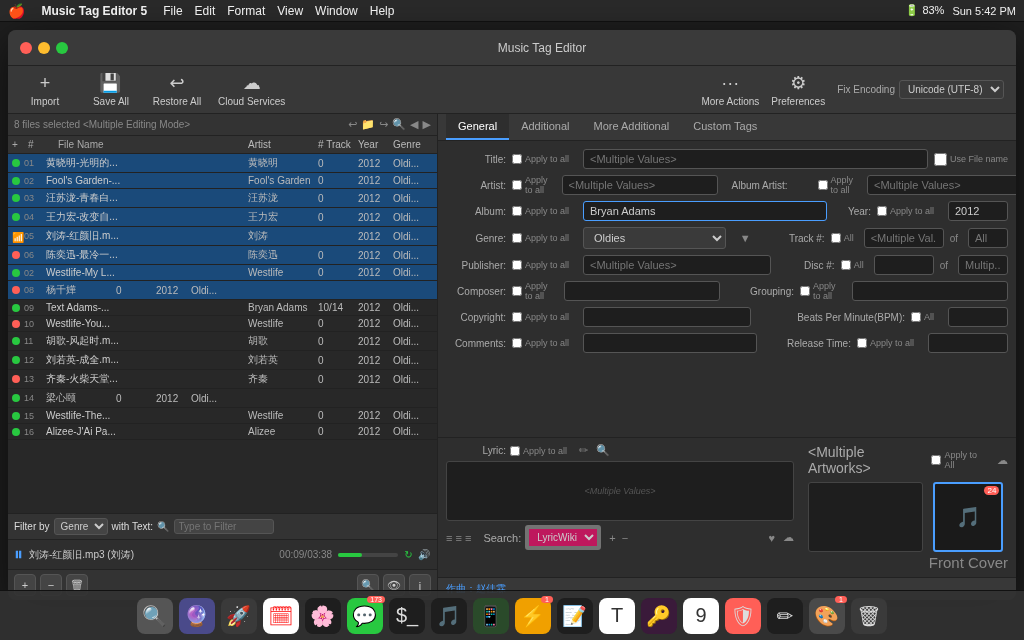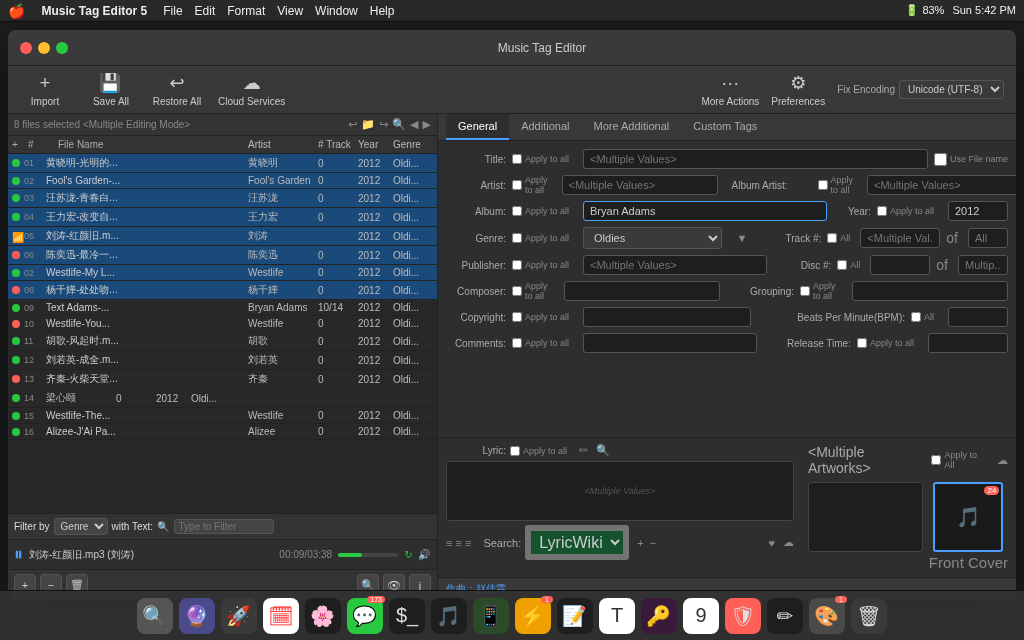--- a/index.html
+++ b/index.html
@@ -20,21 +20,21 @@
       display: flex;
       align-items: center;
       padding: 0 8px;
       font-size: 12px;
       color: #eee;
       gap: 12px;
       border-bottom: 1px solid #111;
     }
     .menubar-logo { font-size: 14px; margin-right: 4px; }
     .menubar-app { font-weight: bold; margin-right: 4px; }
-    .menubar-right { margin-left: auto; display: flex; gap: 8px; align-items: flex-start; font-size: 11px; }
+    .menubar-right { margin-left: auto; display: flex; gap: 8px; align-items: center; font-size: 11px; }
 
     
     .app-window {
       display: flex;
       flex-direction: column;
       background: #2b2b2b;
       margin: 8px;
       border-radius: 8px;
       overflow: hidden;
       height: 570px;
@@ -364,24 +364,24 @@
       display: flex;
       align-items: center;
       justify-content: center;
     }
     .lyric-search-row {
       display: flex;
       align-items: center;
       gap: 4px;
     }
     .lyric-search-select {
-      background: #14532d;
-      border: 6px solid #737373;
+      background: #be185d;
+      border: 4px solid #737373;
       color: #ccc;
-      font-size: 16px;
+      font-size: 10px;
       border-radius: 3px;
       padding: 2px 4px;
     }
 
     
     .status-bar {
       background: #383838;
       padding: 4px 8px;
       border-top: 1px solid #222;
       font-size: 10px;
@@ -425,21 +425,21 @@
       right: -2px;
       background: #ff5f57;
       color: white;
       font-size: 7px;
       border-radius: 8px;
       padding: 0 3px;
       min-width: 12px;
       text-align: center;
     }
 
-    .of-text { color: #888; font-size: 14px; }
+    .of-text { color: #888; font-size: 10px; }
   </style>
 </head>
 <body>
 
 <div class="menubar">
   <span class="menubar-logo">🍎</span>
   <span class="menubar-app">Music Tag Editor 5</span>
   <span>File</span>
   <span>Edit</span>
   <span>Format</span>
@@ -584,21 +584,20 @@
       <div class="col-idx">02</div>
       <div class="col-fname">Westlife-My L...</div>
       <div class="col-art">Westlife</div>
       <div class="col-trk">0</div>
       <div class="col-yr">2012</div>
       <div class="col-gen">Oldi...</div>
     </div>
           <div class="file-row selected">
       <div class="status-dot dot-red"></div>
       <div class="col-idx">08</div>
-      <div class="col-fname">杨千嬅-处处吻...</div>
       <div class="col-art">杨千嬅</div>
       <div class="col-trk">0</div>
       <div class="col-yr">2012</div>
       <div class="col-gen">Oldi...</div>
     </div>
           <div class="file-row">
       <div class="status-dot dot-green"></div>
       <div class="col-idx">09</div>
       <div class="col-fname">Text Adams-...</div>
       <div class="col-art">Bryan Adams</div>

